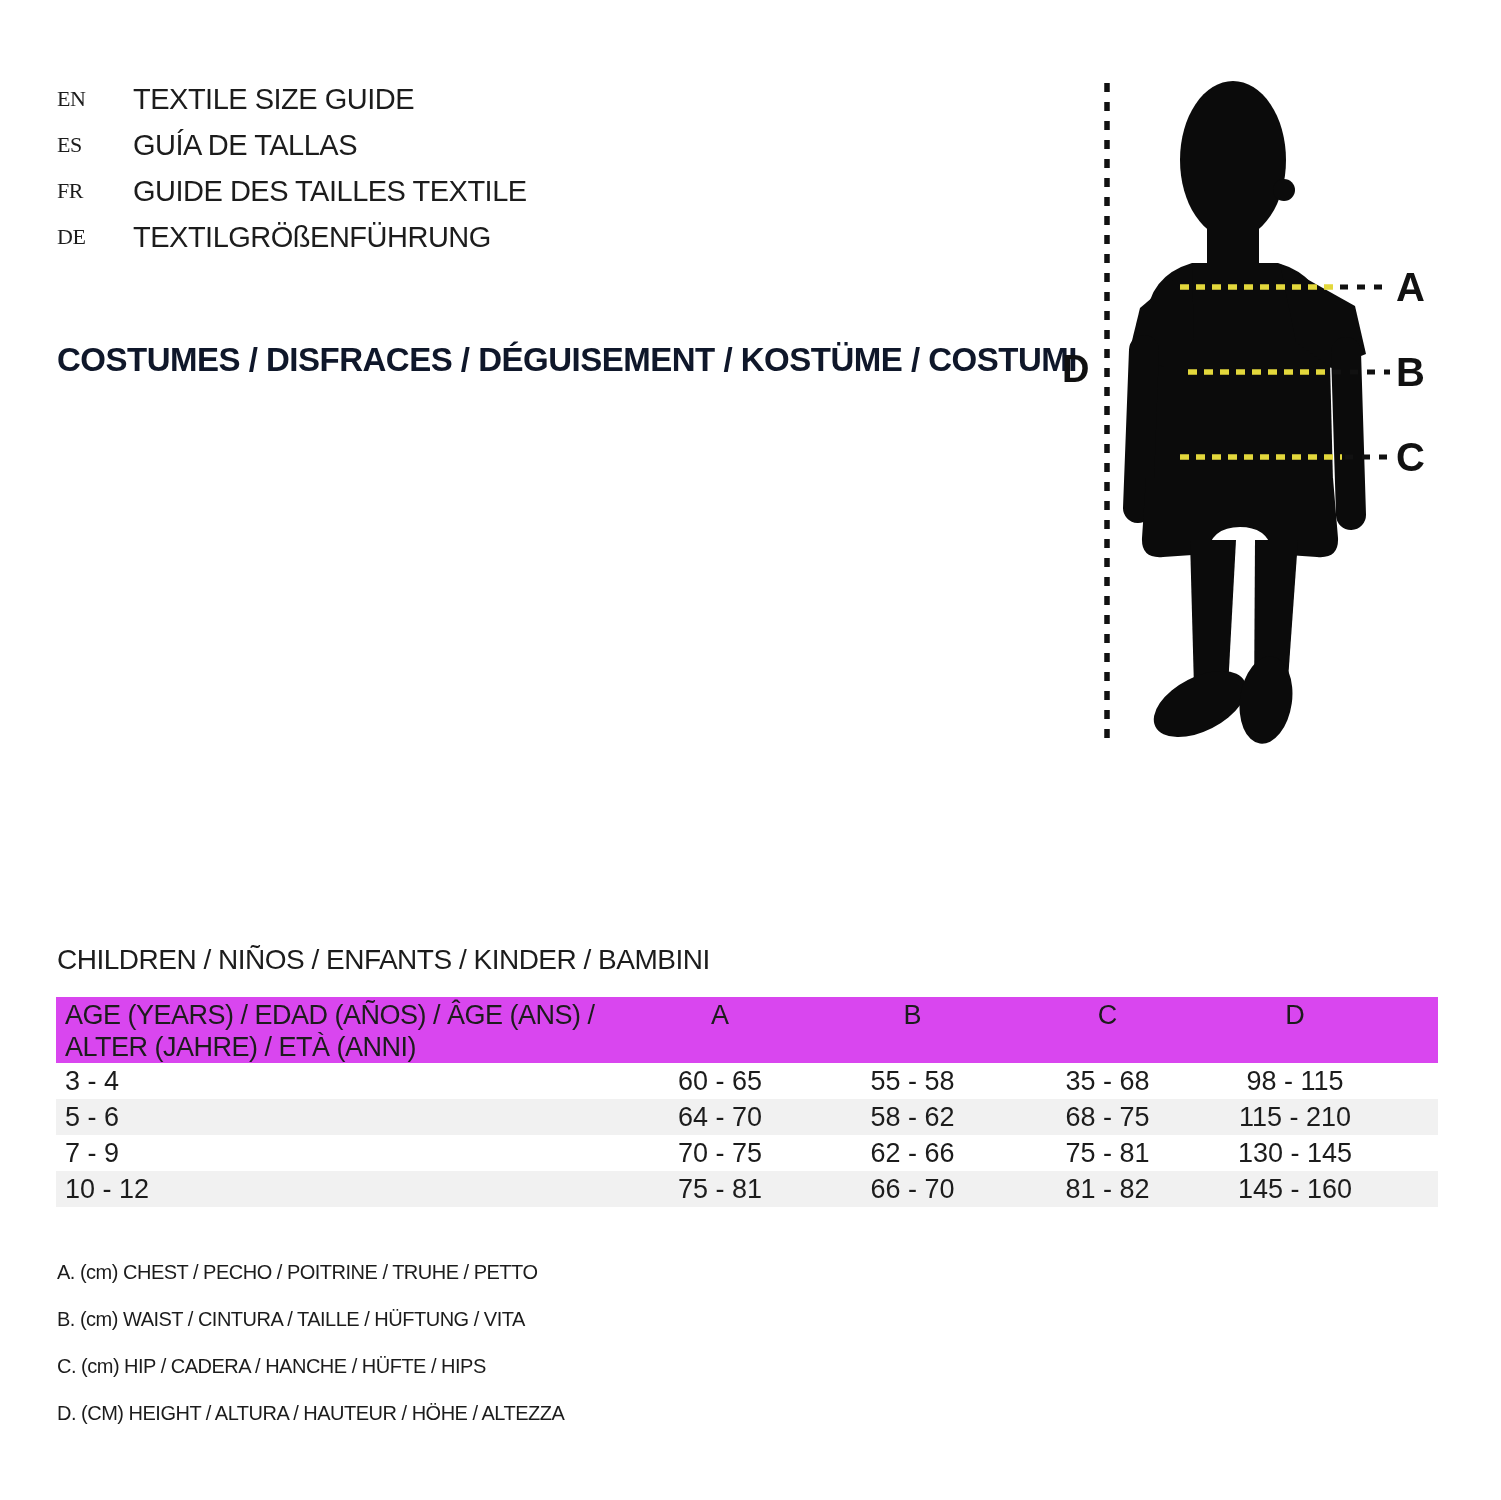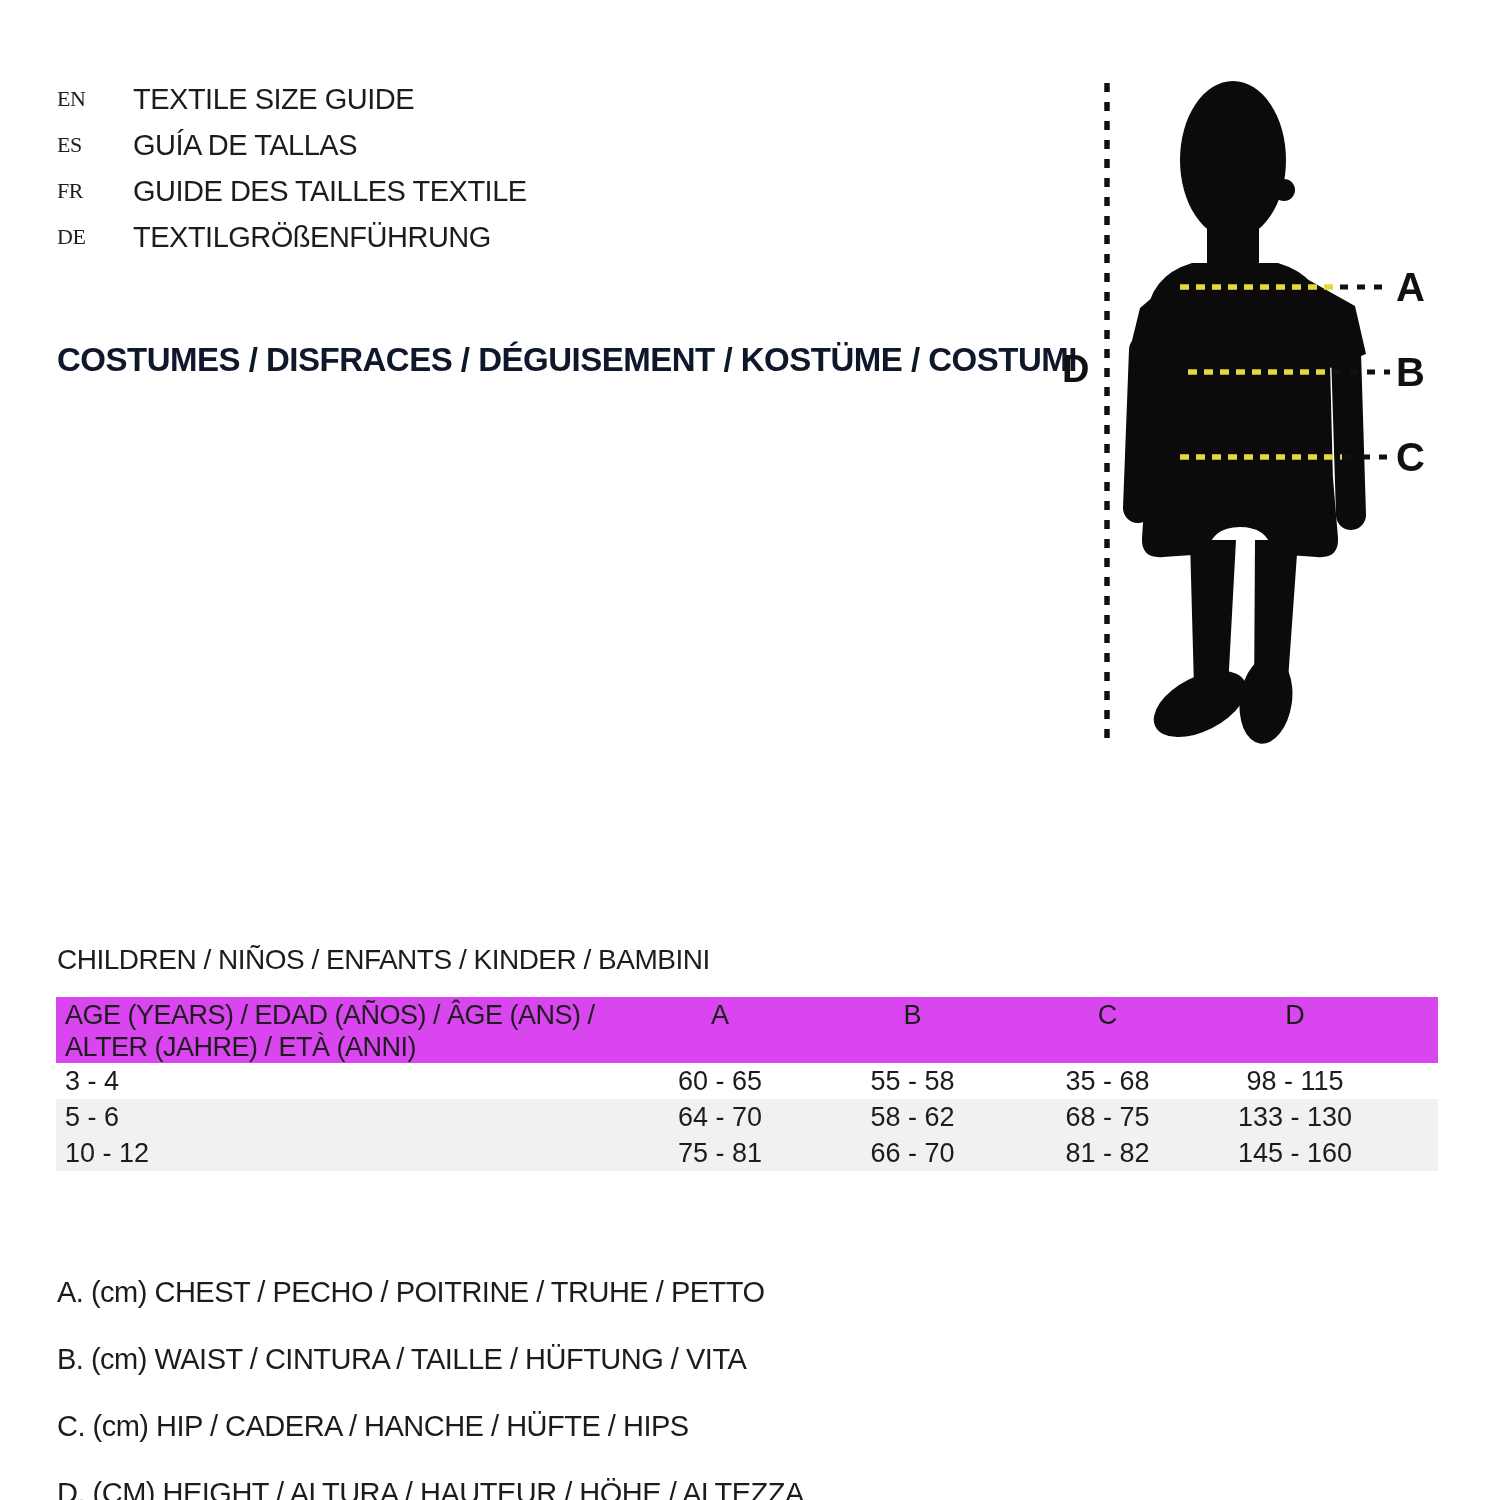--- a/index.html
+++ b/index.html
@@ -37,21 +37,21 @@
     background:#d946ef; height:66px; vertical-align:top; text-align:center;
     padding-top:2px; line-height:32px;
   }
   .size-table thead th.age-col { text-align:left; padding-left:9px; letter-spacing:-0.5px; }
   .size-table tbody td { height:36px; text-align:center; }
   .size-table tbody td.age-col { text-align:left; padding-left:9px; }
   .size-table tbody tr.alt { background:#f1f1f1; }
 
   
   .legend { position:absolute; left:57px; top:1249px; }
-  .legend-line { font-size:29px; line-height:47px; letter-spacing:-0.5px; color:#1c1c1c; white-space:nowrap;margin-top:20px; }
+  .legend-line { font-size:20px; line-height:47px; letter-spacing:-0.5px; color:#1c1c1c; white-space:nowrap; }
 </style>
 </head>
 <body>
 
 <div class="canvas">
 
   <div class="lang-block">
     <div class="lang-row">
       <span class="lang-code">EN</span>
       <span class="lang-title">TEXTILE SIZE GUIDE</span>
@@ -139,21 +139,29 @@
         <td>55 - 58</td>
         <td>35 - 68</td>
         <td>98 - 115</td>
         <td></td>
       </tr>
       <tr class="alt">
         <td class="age-col">5 - 6</td>
         <td>64 - 70</td>
         <td>58 - 62</td>
         <td>68 - 75</td>
-        <td>133 - 130</td>
+        <td>115 - 210</td>
+        <td></td>
+      </tr>
+      <tr>
+        <td class="age-col">7 - 9</td>
+        <td>70 - 75</td>
+        <td>62 - 66</td>
+        <td>75 - 81</td>
+        <td>130 - 145</td>
         <td></td>
       </tr>
       <tr class="alt">
         <td class="age-col">10 - 12</td>
         <td>75 - 81</td>
         <td>66 - 70</td>
         <td>81 - 82</td>
         <td>145 - 160</td>
         <td></td>
       </tr>

